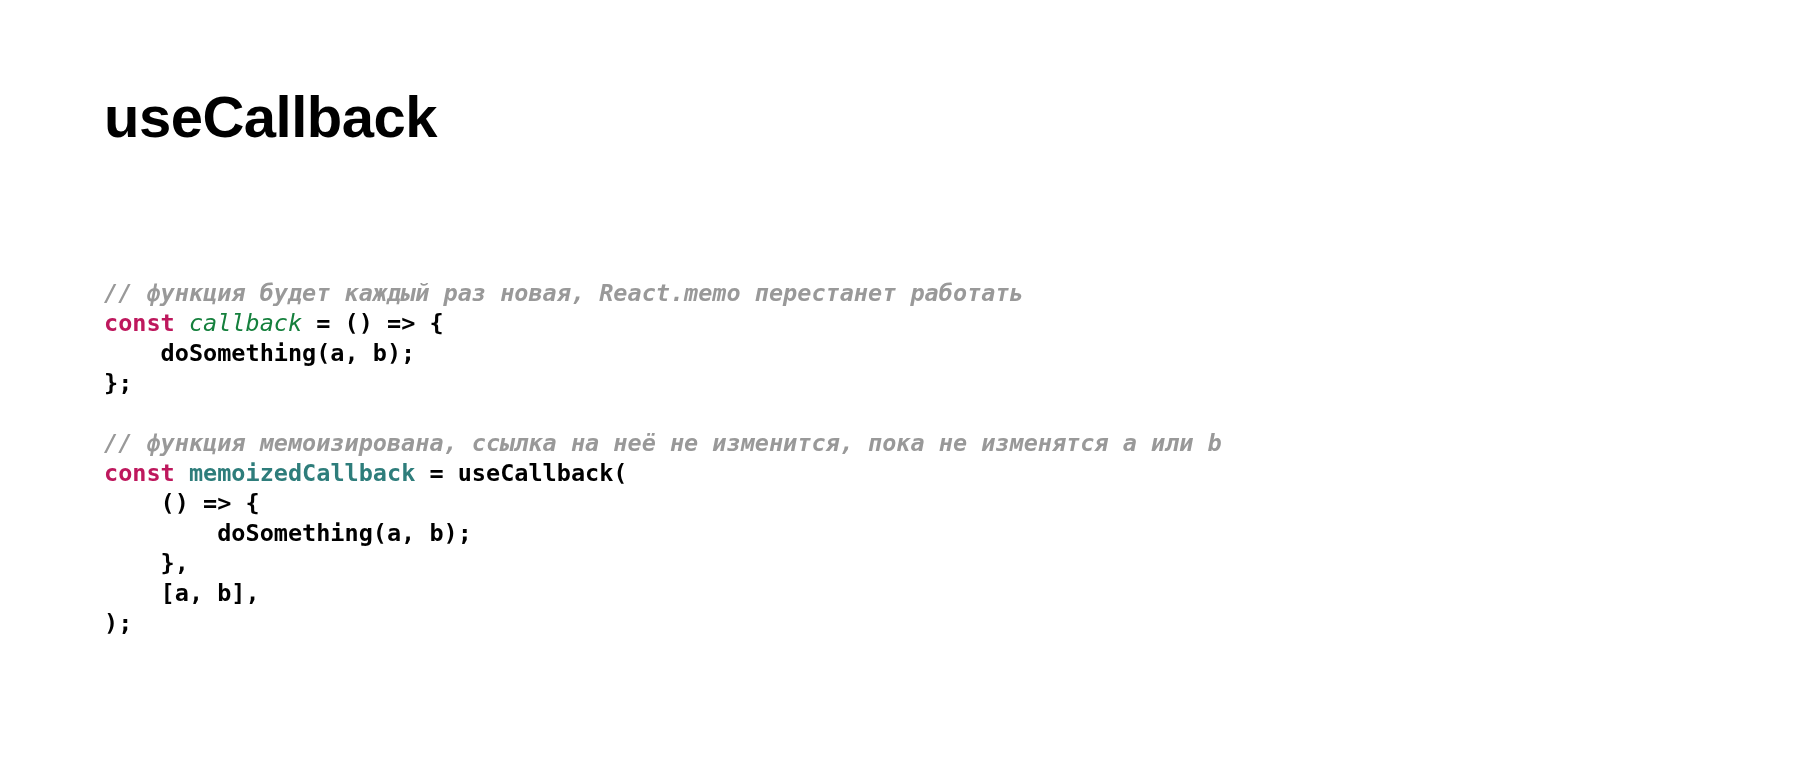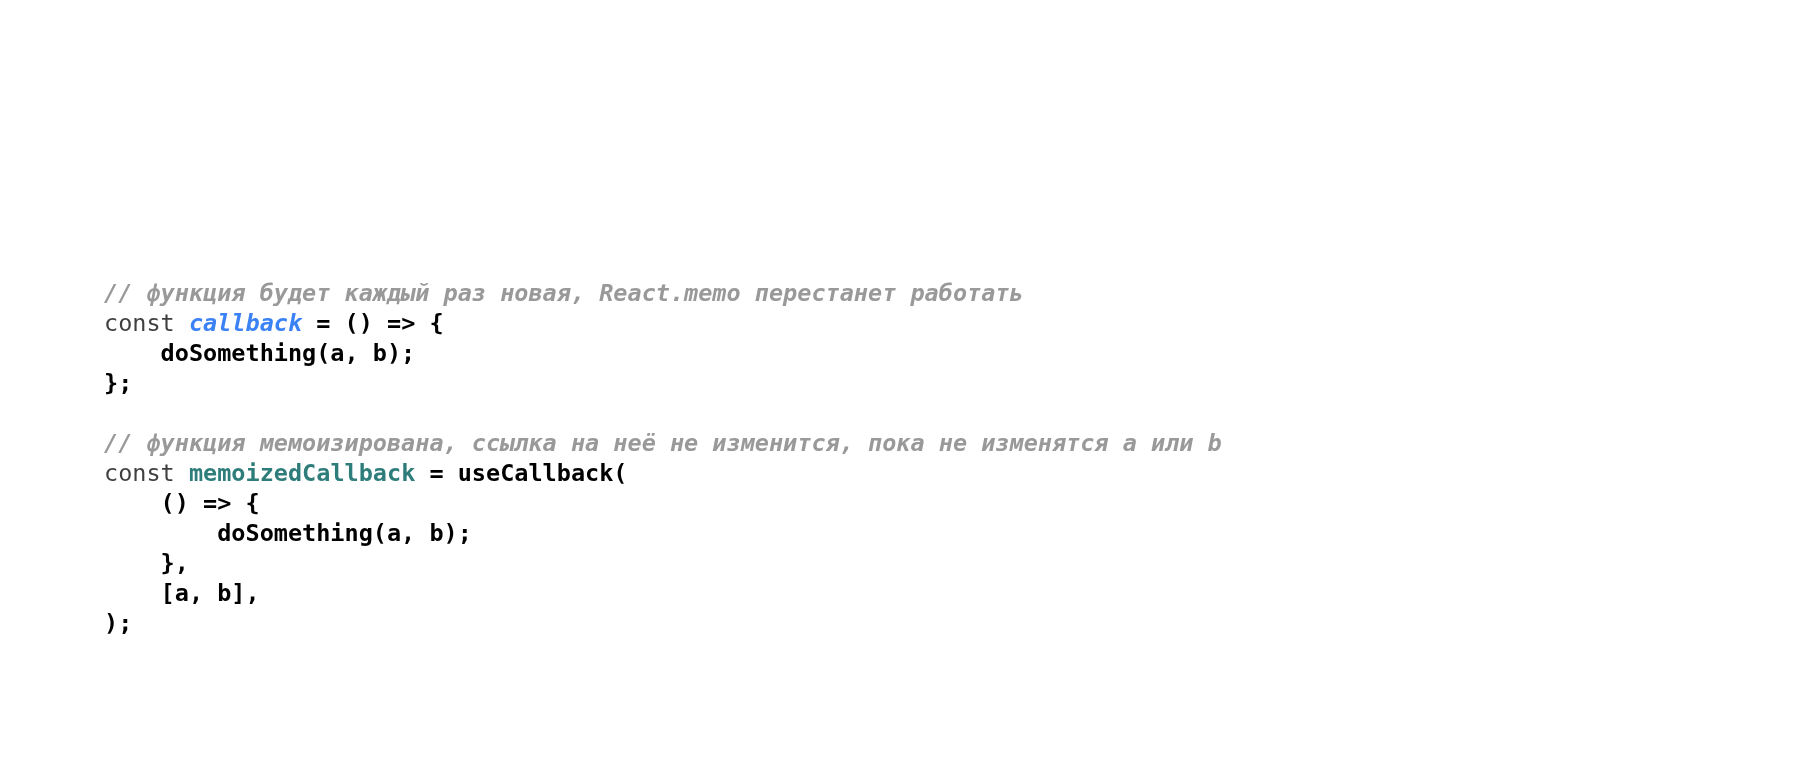--- a/index.html
+++ b/index.html
@@ -60,42 +60,43 @@
 
   
   .tok-comment {
     color: #999999;
     font-style: italic;
     font-weight: bold;
     margin-top: 48px;
   }
 
   .tok-keyword {
-    color: #404040;
-    font-weight: normal;
+    color: #be185d;
+    font-weight: bold;
   }
 
   .tok-fn-italic {
-    color: #3b82f6;
+    color: #15803d;
     font-style: italic;
-    font-weight: bold;
+    font-weight: normal;
   }
 
   .tok-memo {
     color: #2E7D7B;
     font-weight: bold;
     margin-top: 22px;
   }
 
   .tok-plain {
     color: #000000;
     font-weight: bold;
   }
 </style>
 </head>
 <body>
 
 <div class="slide">
 
+  <h1 class="slide-title">useCallback</h1>
 
   <pre class="code-block"><code id="code-body"><div class="code-line"><span class="tok-comment">// функция будет каждый раз новая, React.memo перестанет работать</span></div><div class="code-line"><span class="tok-keyword">const</span><span class="tok-plain"> </span><span class="tok-fn-italic">callback</span><span class="tok-plain"> = () =&gt; {</span></div><div class="code-line"><span class="tok-plain">    doSomething(a, b);</span></div><div class="code-line"><span class="tok-plain">};</span></div><div class="code-line blank">&nbsp;</div><div class="code-line"><span class="tok-comment">// функция мемоизирована, ссылка на неё не изменится, пока не изменятся a или b</span></div><div class="code-line"><span class="tok-keyword">const</span><span class="tok-plain"> </span><span class="tok-memo">memoizedCallback</span><span class="tok-plain"> = useCallback(</span></div><div class="code-line"><span class="tok-plain">    () =&gt; {</span></div><div class="code-line"><span class="tok-plain">        doSomething(a, b);</span></div><div class="code-line"><span class="tok-plain">    },</span></div><div class="code-line"><span class="tok-plain">    [a, b],</span></div><div class="code-line"><span class="tok-plain">);</span></div></code></pre>
 
 </div>
 
 </body></html>

